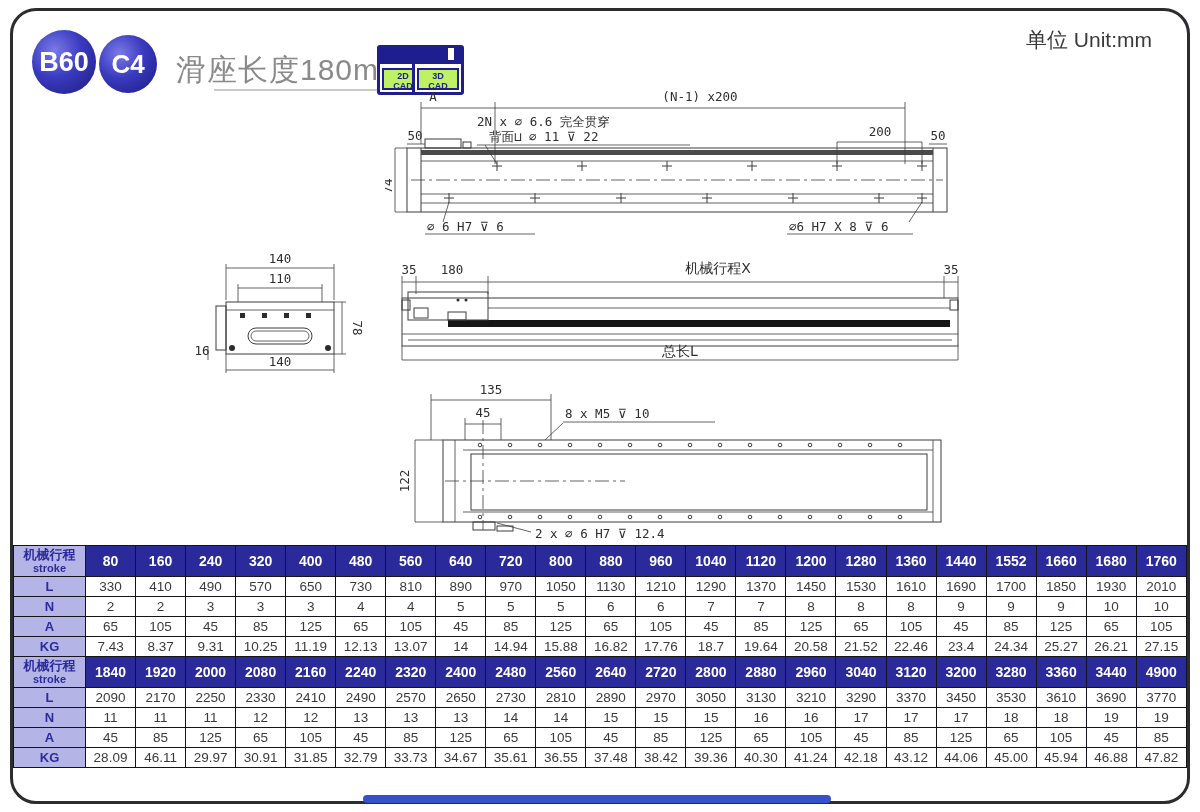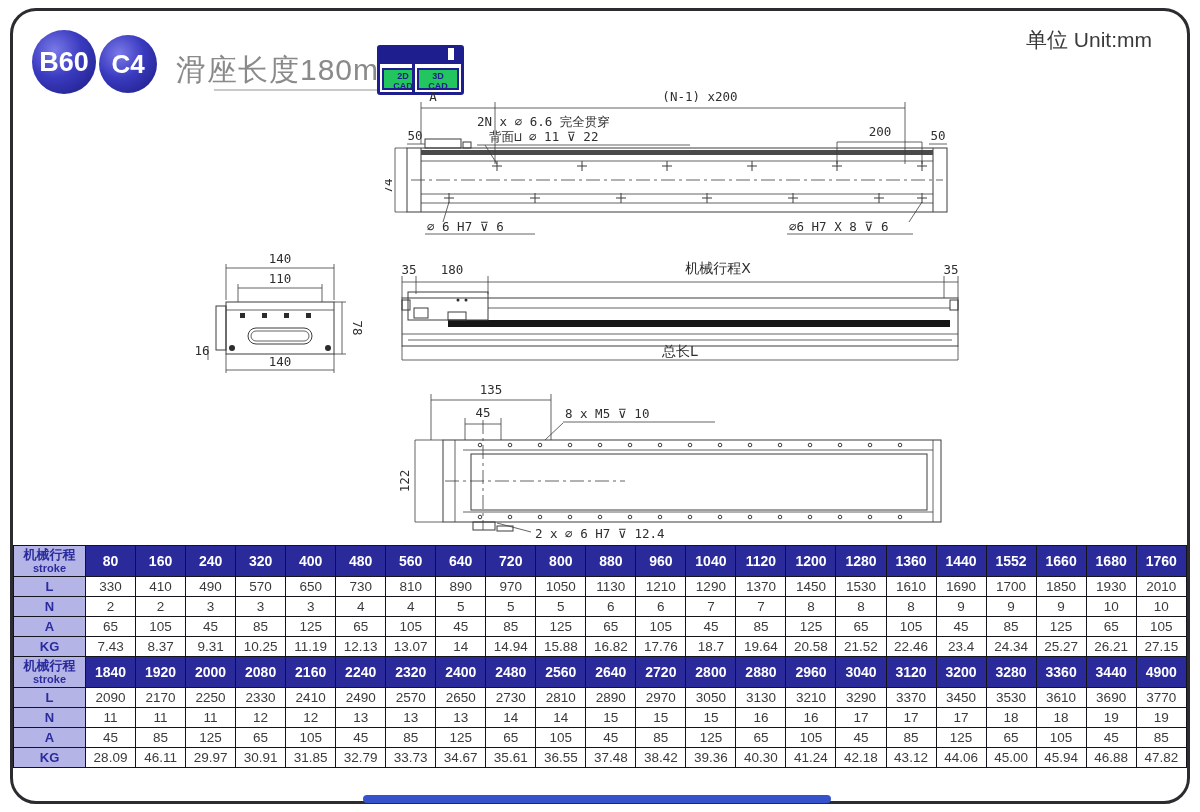--- a/index.html
+++ b/index.html
@@ -15,21 +15,21 @@
   #badge2{left:99px;top:35px;width:58px;height:58px;font-size:26px;}
   .subtitle{position:absolute;left:176px;top:50px;font-size:30px;color:#8a8a8a;letter-spacing:1px;}
   .subtitle-underline{position:absolute;left:214px;top:89px;width:180px;height:2px;background:#c9c9c9;}
   .unit{position:absolute;right:48px;top:26px;font-size:21px;color:#3a3a3a;}
 
   
   .cad-icon{position:absolute;width:46px;height:44px;border:3px solid #1e1e8f;border-radius:3px;background:#fff;cursor:pointer;}
   #cad2d{left:377px;top:45px;} #cad3d{left:412px;top:45px;}
   .cad-top{position:absolute;left:0;top:0;right:0;height:16px;background:#1e1e8f;}
   .cad-notch{position:absolute;top:0;right:7px;width:6px;height:12px;background:#fff;}
-  .cad-label{position:absolute;left:2px;right:2px;bottom:2px;height:22px;border:2px solid #1e1e8f;background:#22c55e;
+  .cad-label{position:absolute;left:2px;right:2px;bottom:2px;height:22px;border:2px solid #1e1e8f;background:#bef264;
              color:#1e1e8f;font-size:9px;line-height:10px;font-weight:bold;text-align:center;padding-top:1px;box-sizing:border-box;}
 
   
   .drawing{position:absolute;}
   .drawing line,.drawing rect,.drawing path,.drawing circle{stroke:#3c3c3c;fill:none;stroke-width:1;}
   .drawing .fillDark{fill:#4a4a4a;stroke:none;} .drawing .fillBlack{fill:#161616;stroke:none;}
   .drawing .dot{fill:#2c2c2c;stroke:none;}
   .drawing text{fill:#2e2e2e;font-family:"DejaVu Sans Mono", monospace;font-size:12.5px;stroke:none;}
   .drawing text.cn{font-size:14px;font-family:"DejaVu Sans", sans-serif;}
   .drawing .thin{stroke-width:0.8;} .drawing .cl{stroke-dasharray:14 4 3 4;stroke-width:0.8;}

